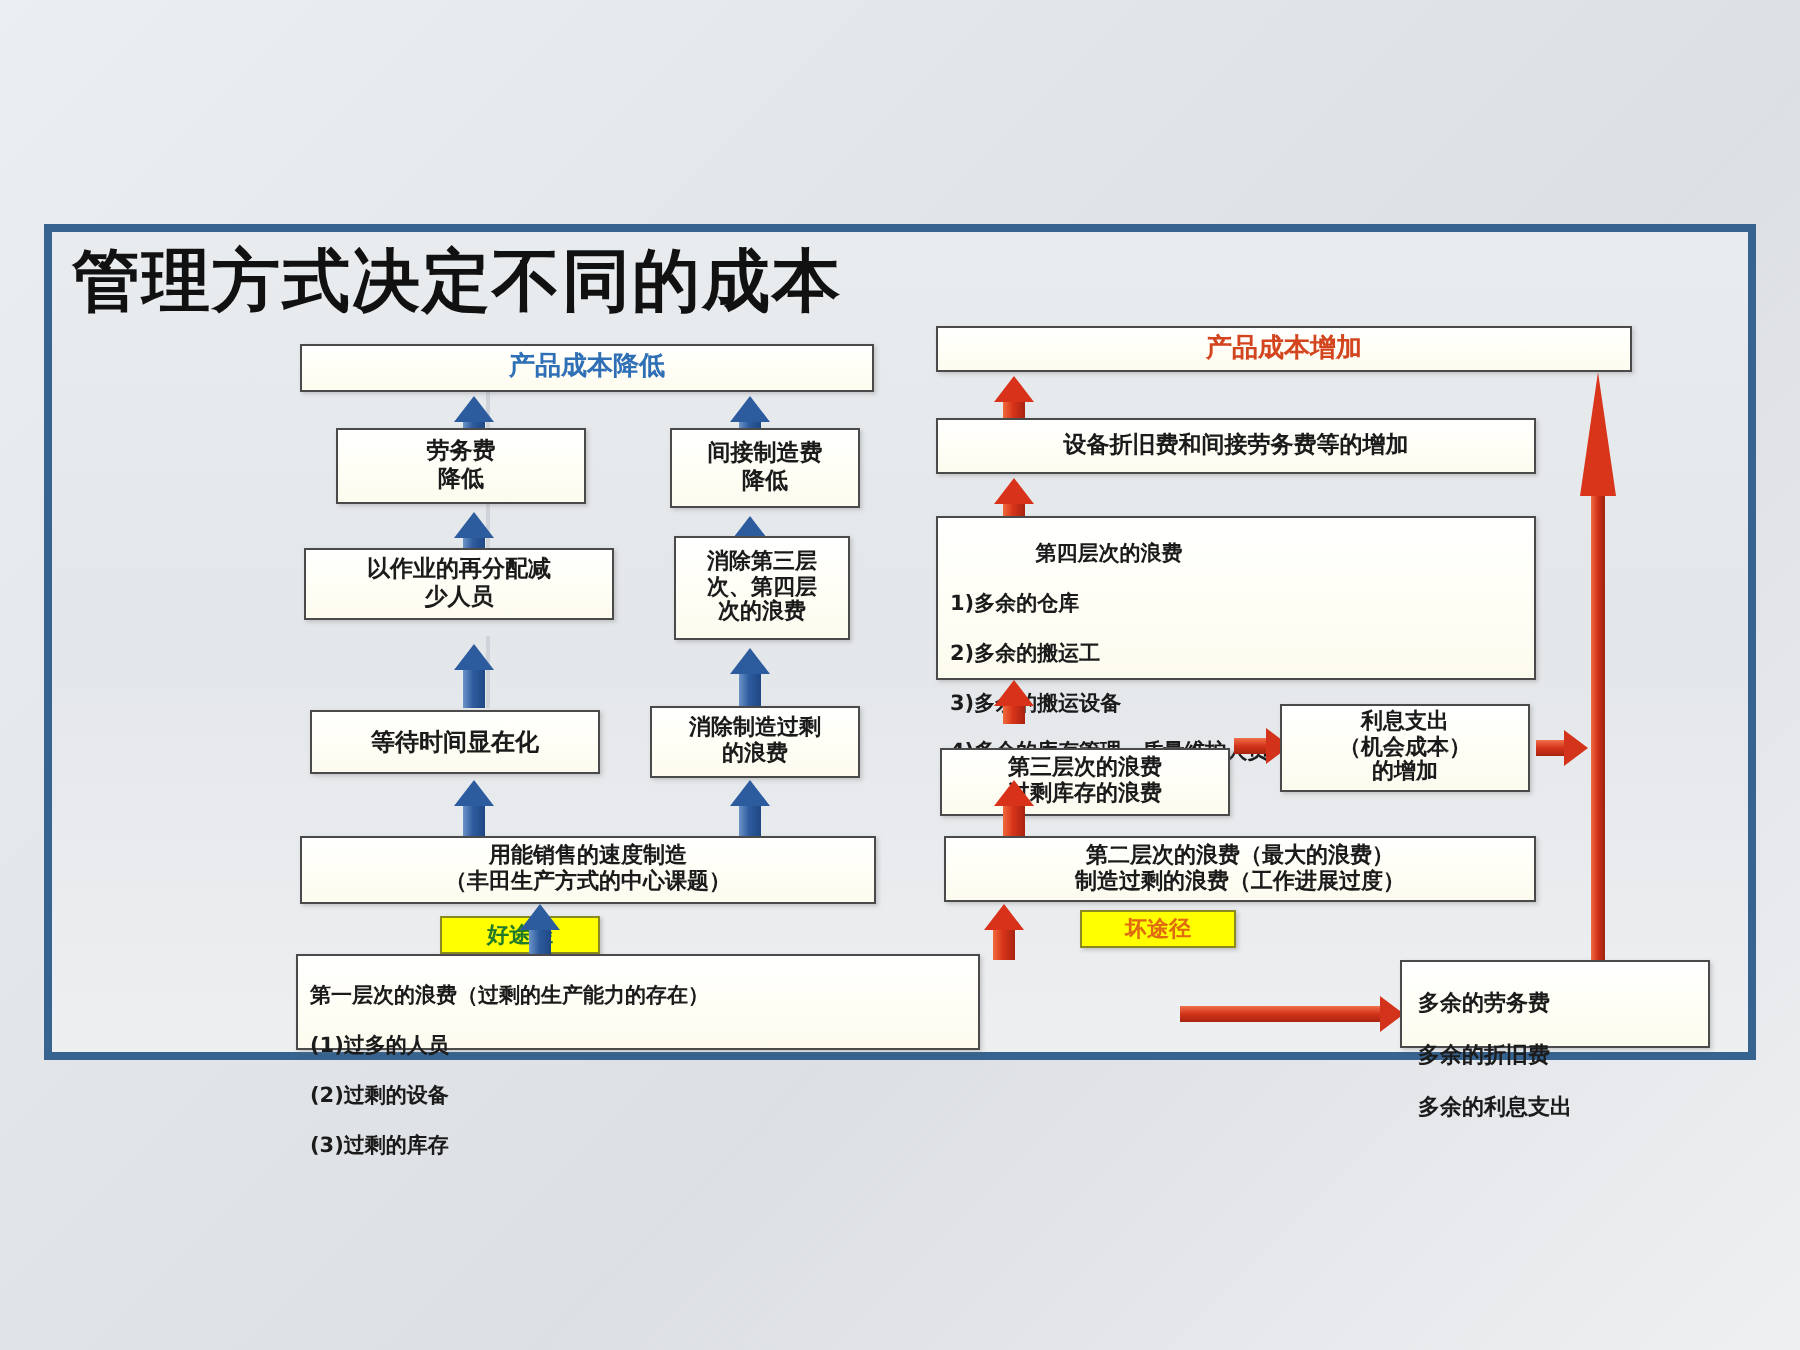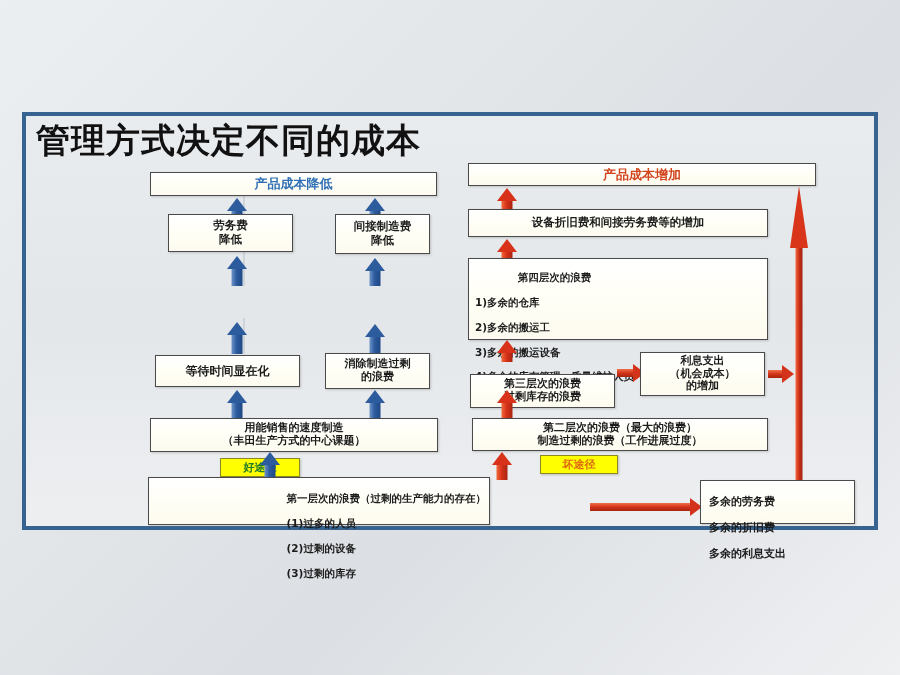--- a/index.html
+++ b/index.html
@@ -122,21 +122,30 @@
   <div class="arw arw-up-blue" style="left:225px;top:256px;width:24px;height:30px;">
     <div class="shaft" style="height:18px;"></div>
     <div class="head"></div>
   </div>
 
   <div class="arw arw-up-blue" style="left:363px;top:258px;width:24px;height:28px;">
     <div class="shaft" style="height:16px;"></div>
     <div class="head"></div>
   </div>
 
-
+  <div class="box" style="left:152px;top:274px;width:155px;height:36px;font-size:11.5px;">
+    <span class="t">以作业的再分配减
+少人员</span>
+  </div>
+
+  <div class="box" style="left:337px;top:268px;width:88px;height:52px;font-size:11px;">
+    <span class="t">消除第三层
+次、第四层
+次的浪费</span>
+  </div>
 
   <div class="arw arw-up-blue" style="left:225px;top:322px;width:24px;height:32px;">
     <div class="shaft" style="height:20px;"></div>
     <div class="head"></div>
   </div>
 
   <div class="arw arw-up-blue" style="left:363px;top:324px;width:24px;height:30px;">
     <div class="shaft" style="height:18px;"></div>
     <div class="head"></div>
   </div>
@@ -167,21 +176,21 @@
 
   <div class="tag good" style="left:172px;top:458px;width:80px;height:19px;margin-left:48px;">
     <span class="t">好途径</span>
   </div>
 
   <div class="arw arw-up-blue" style="left:258px;top:452px;width:24px;height:32px;">
     <div class="shaft" style="height:20px;"></div>
     <div class="head"></div>
   </div>
 
-  <div class="box left-align" style="left:148px;top:477px;width:342px;height:48px;font-size:10.5px;align-items:flex-start;justify-content:flex-end;">
+  <div class="box left-align" style="left:148px;top:477px;width:342px;height:48px;font-size:10.5px;align-items:flex-start;">
     <span class="t" style="padding-top:2px;">
       <span>第一层次的浪费（过剩的生产能力的存在）</span><br>
       <span>(1)过多的人员</span><br>
       <span>(2)过剩的设备</span><br>
       <span>(3)过剩的库存</span>
     </span>
   </div>
 
   <div class="box hdr-red" style="left:468px;top:163px;width:348px;height:23px;font-size:13px;">
     <span class="t">产品成本增加</span>

